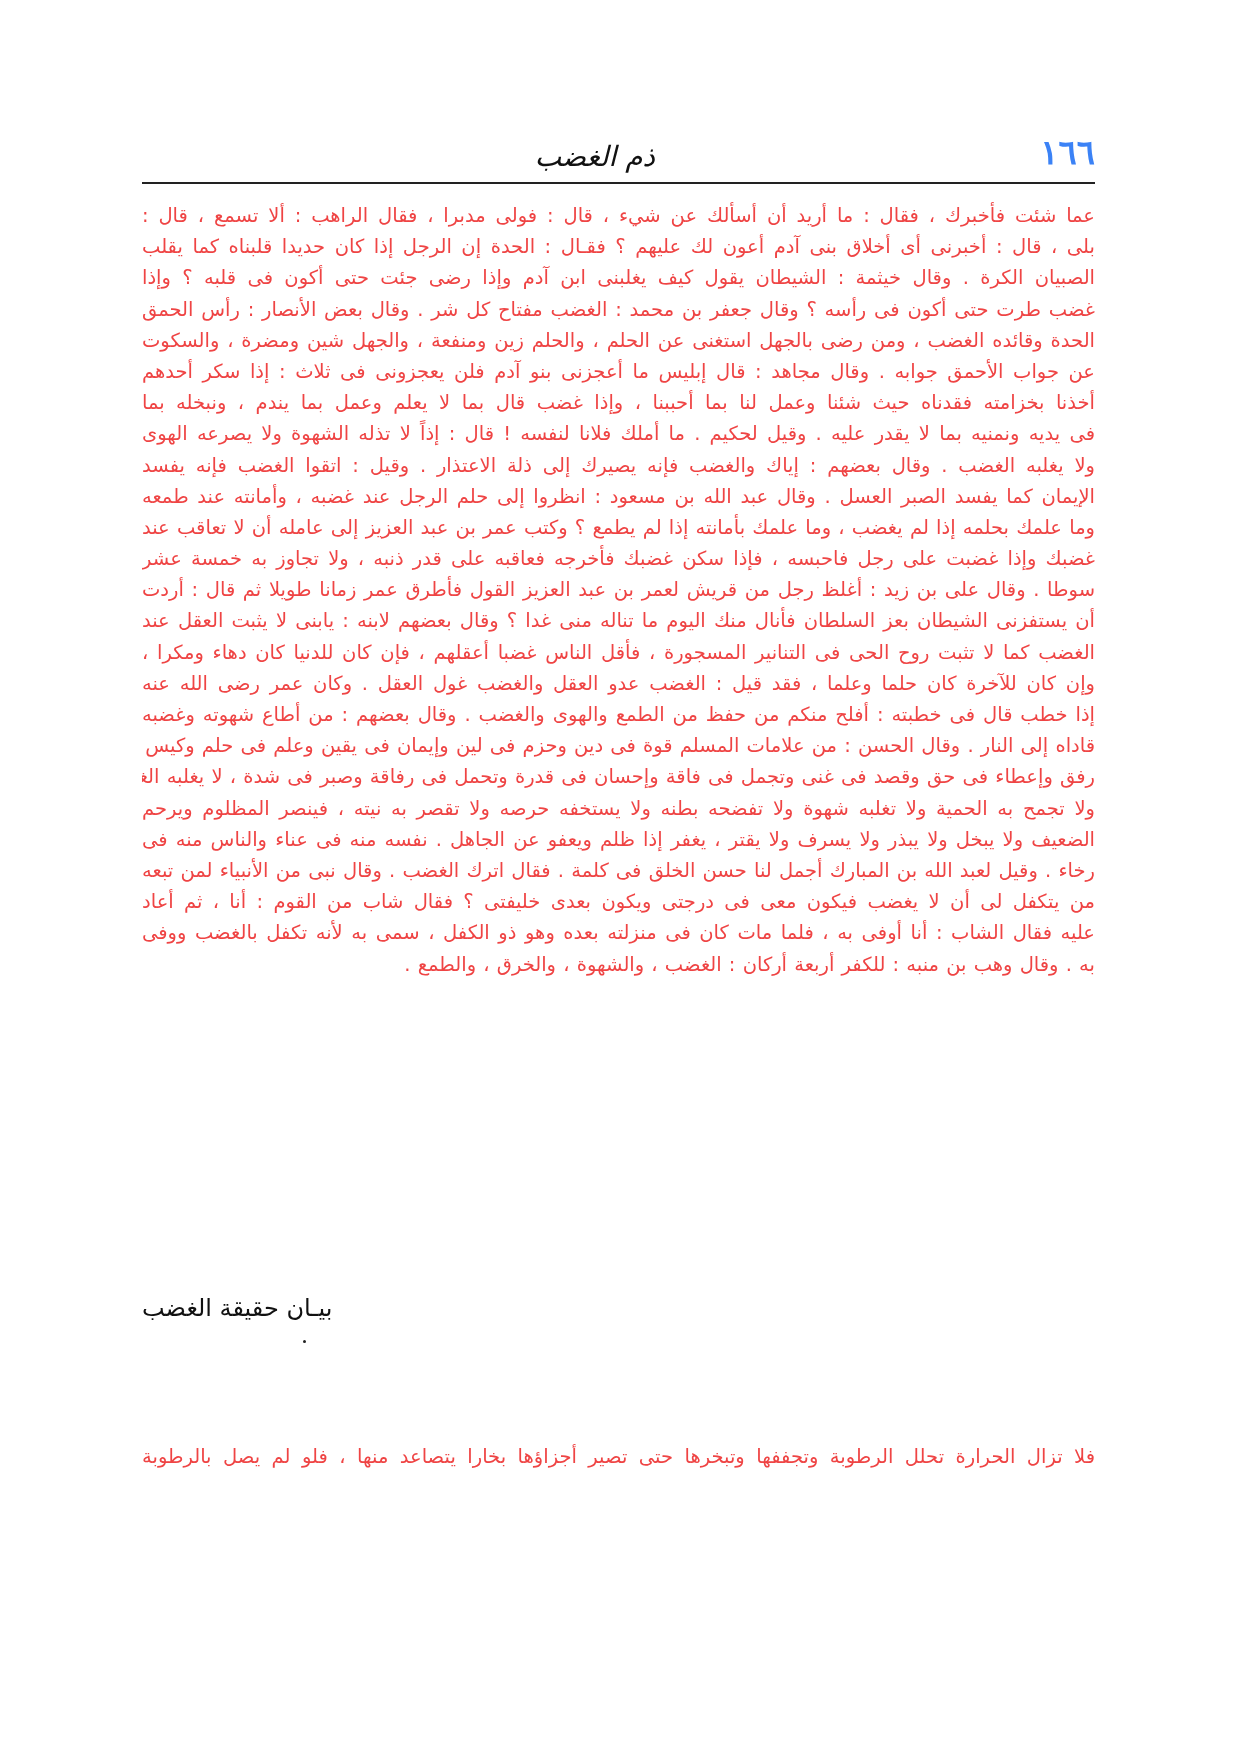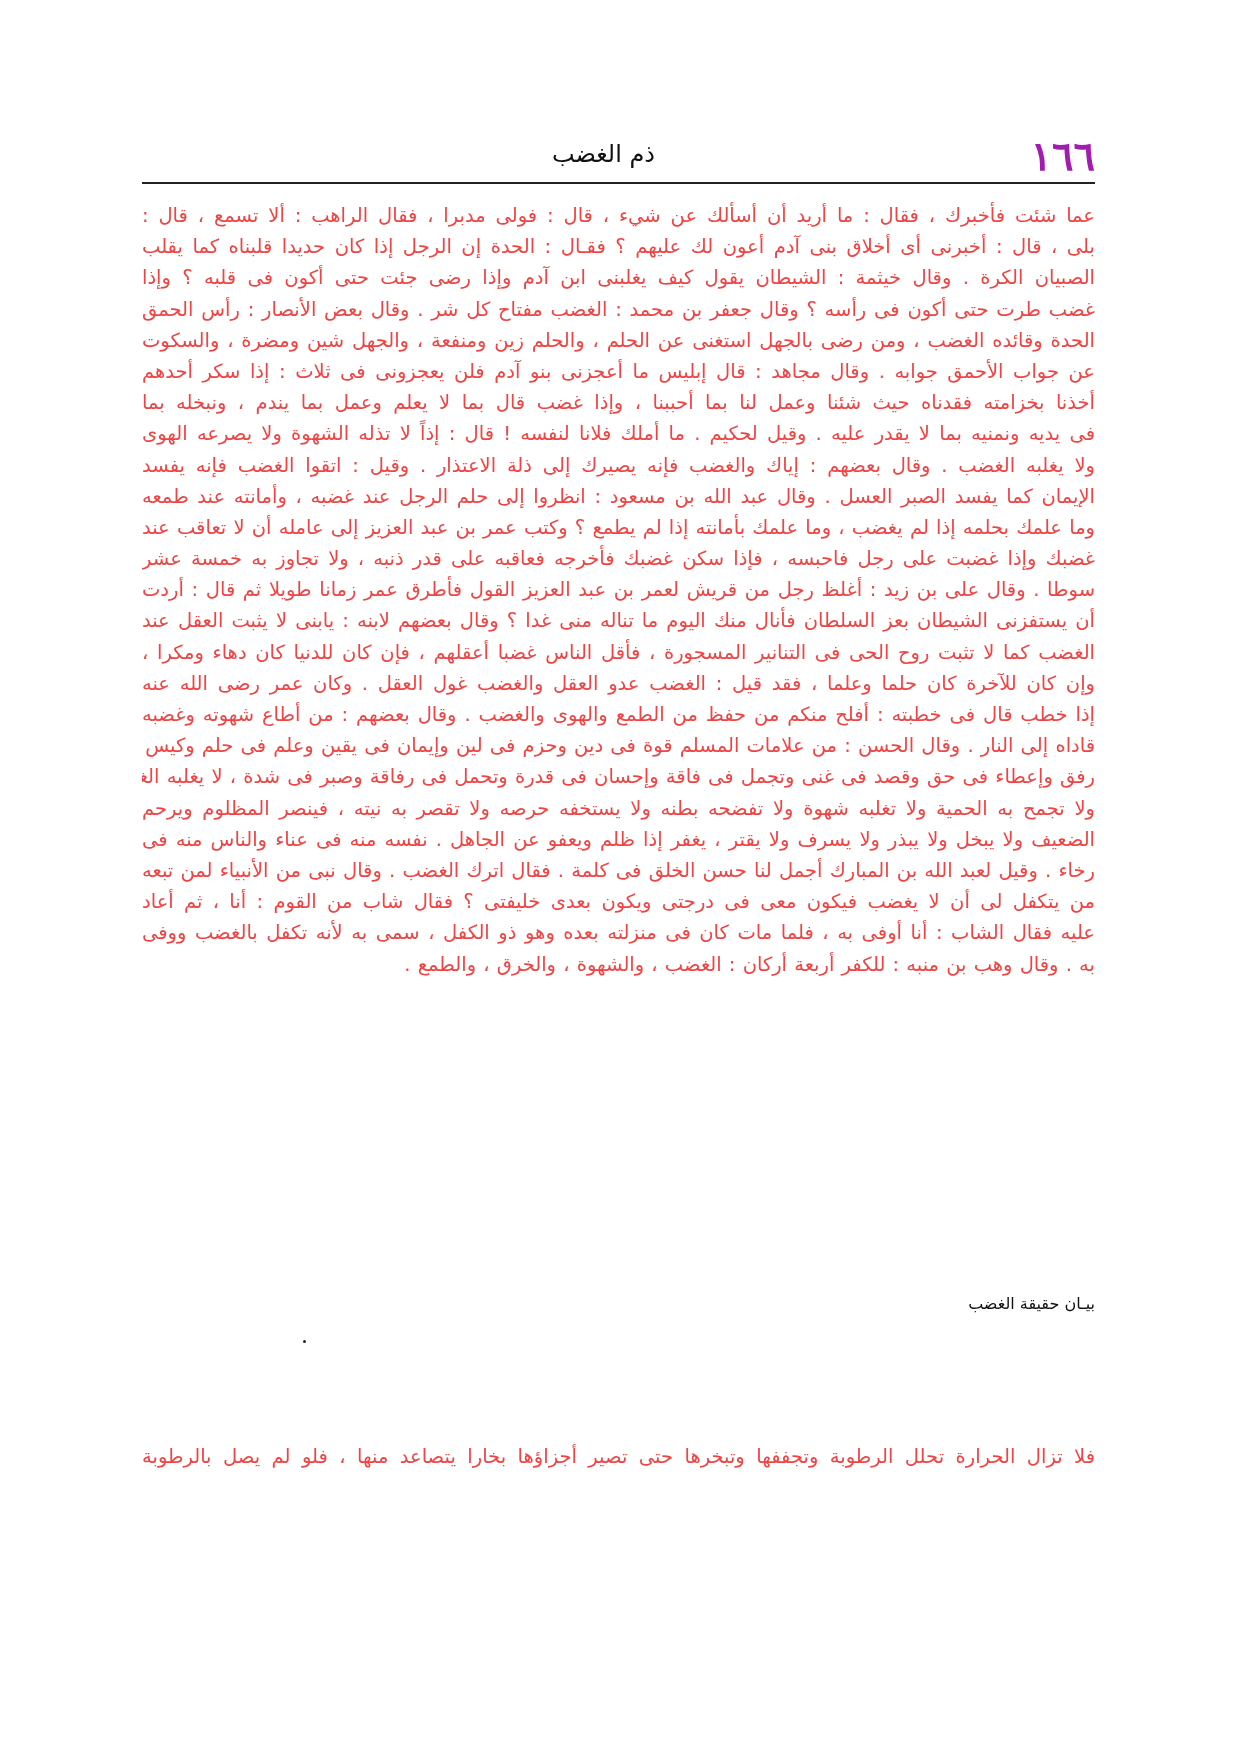--- a/index.html
+++ b/index.html
@@ -28,31 +28,32 @@
     top: 138px;
     width: 953px;
     height: 42px;
     direction: rtl;
   }
   .page-number {
     position: absolute;
     right: 0;
     top: -6px;
     font-family: "DejaVu Serif", serif;
-    font-size: 40px;
+    font-size: 34px;
     font-weight: bold;
     letter-spacing: 1px;
-    color: #a21caf;
+    color: #3b82f6;
   }
   .running-title {
     position: absolute;
     right: 440px;
     top: 2px;
-    font-size: 24px;
+    font-size: 28px;
     color: #111;
+    font-style: italic;
   }
   .head-rule {
     position: absolute;
     left: 142px;
     top: 182px;
     width: 953px;
     height: 2px;
     background: #222;
   }
   .body-block {
@@ -75,23 +76,23 @@
     color: #ef4444;
   }
   .line.last {
     text-align-last: right;
   }
   .section-heading {
     position: absolute;
     left: 142px;
     top: 1294px;
     width: 953px;
-    text-align: right;
+    text-align: left;
     direction: rtl;
-    font-size: 16px;
+    font-size: 24px;
     color: #111;
   }
   .stray-dot {
     position: absolute;
     left: 303px;
     top: 1340px;
     width: 3px;
     height: 3px;
     border-radius: 50%;
     background: #222;

